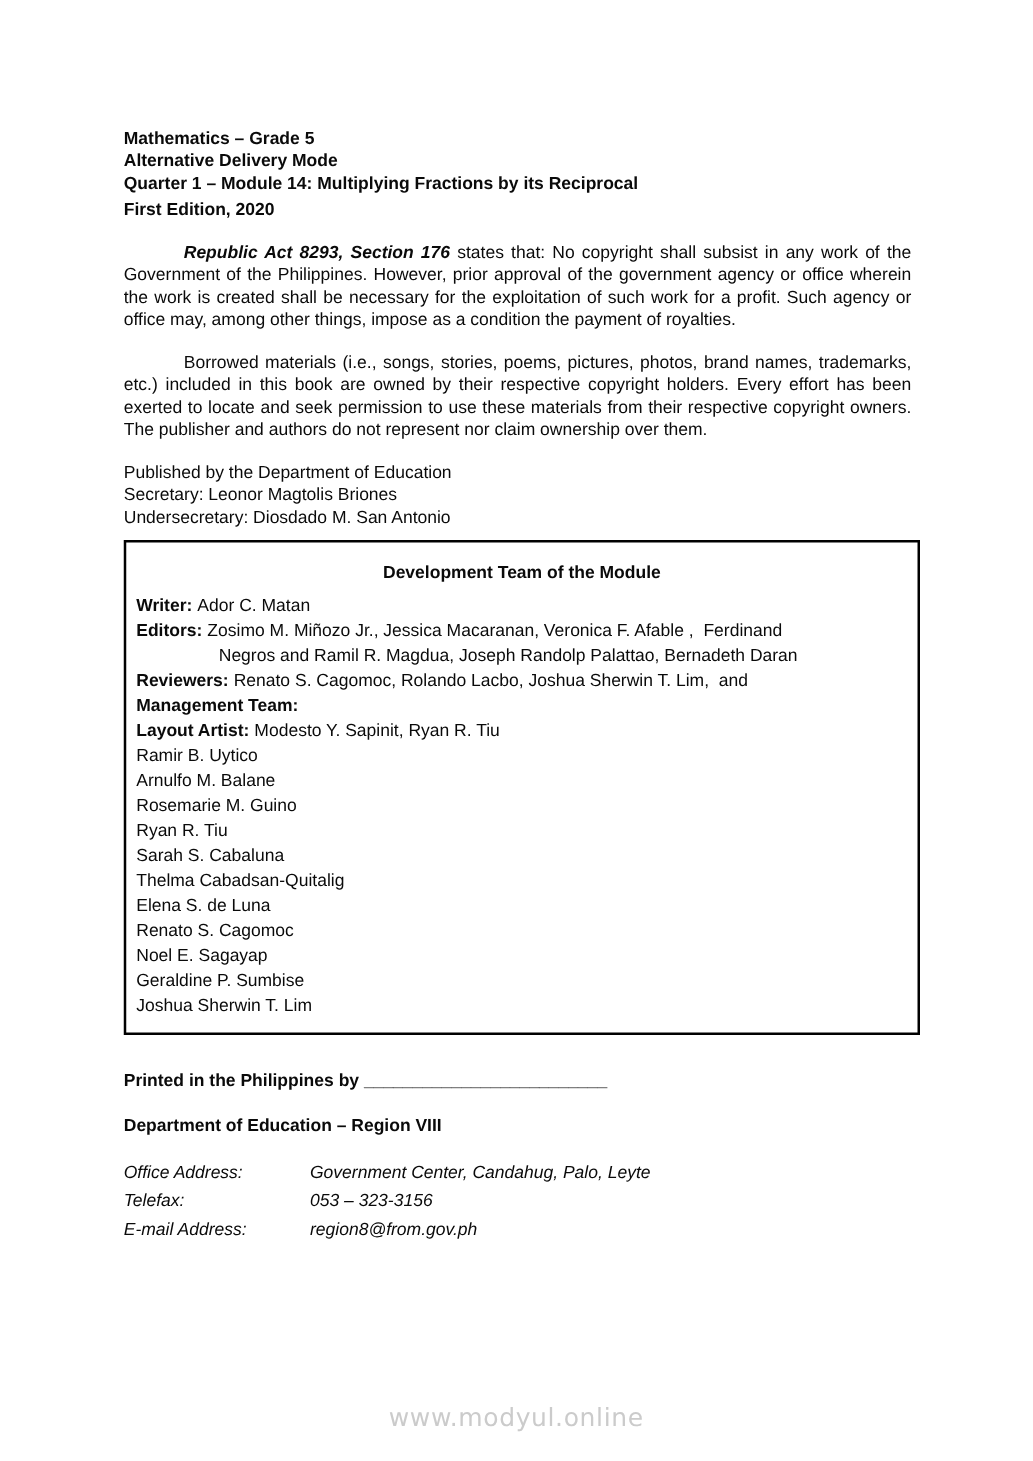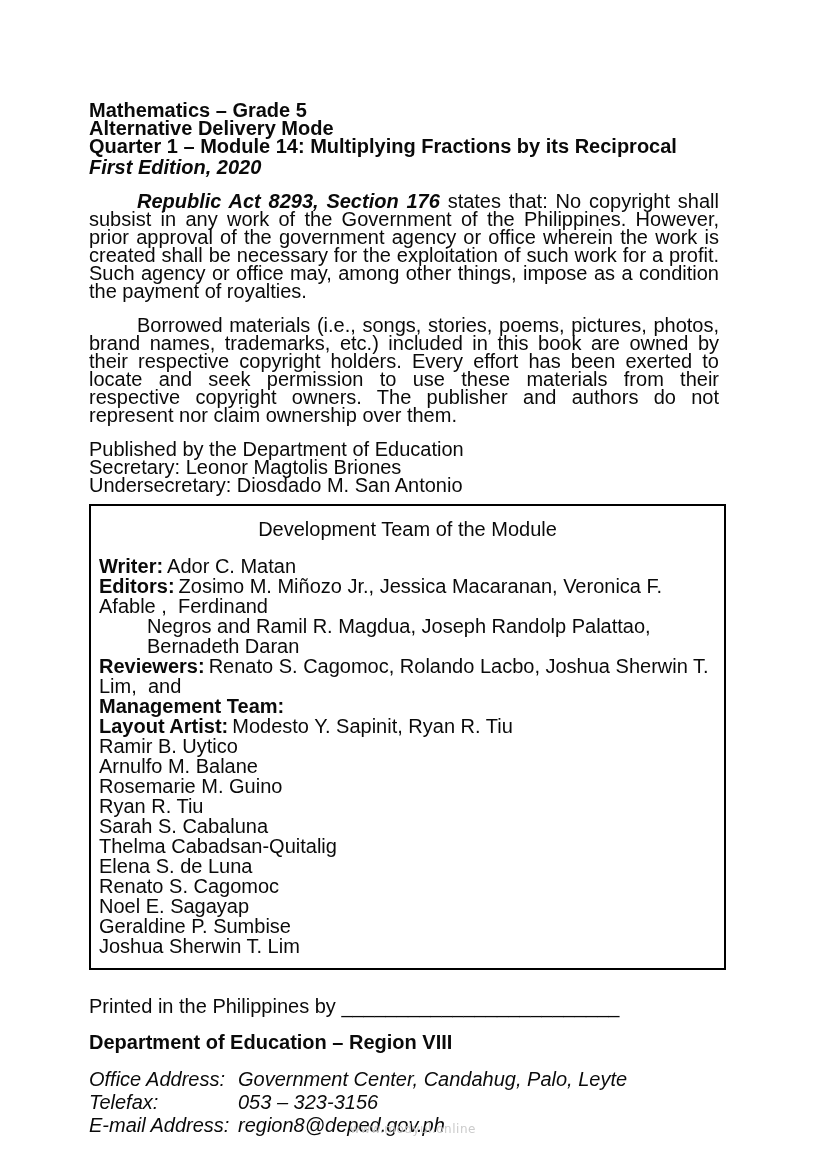--- a/index.html
+++ b/index.html
@@ -3,58 +3,58 @@
 <meta charset="utf-8">
 <style>
   html,body{margin:0;padding:0;background:#ffffff;}
   body{
     width:826px;height:1169px;position:relative;overflow:hidden;
     font-family:"Liberation Sans", sans-serif;
     color:#0a0a0a;
     -webkit-font-smoothing:antialiased;
   }
   .content{
-    position:absolute;left:89px;top:101px;width:630px;
-    font-size:20px;line-height:18px;
+    position:absolute;left:99px;top:101px;width:630px;
+    font-size:14px;line-height:18px;
   }
   .b{font-weight:bold;font-style:italic;}
   .header-block div{font-weight:bold;}
-  .edition{margin-top:3px;font-style:italic;}
+  .edition{margin-top:3px;}
   .para{
     margin:16px 0 0 0;
     text-align:justify;
     text-indent:48px;
   }
   .published-block{margin-top:16px;}
   .dev-box{
     margin-top:10px;
     border:2px solid #000;
     padding:14px 8px 12px 8px;
     line-height:20px;
     width:617px;
     box-sizing:content-box;
   }
   .dev-title{
-    text-align:center;font-weight:normal;line-height:18px;margin-bottom:18px;
+    text-align:center;font-weight:bold;line-height:18px;margin-bottom:8px;
   }
   .dev-line{white-space:pre-wrap;}
   .dev-line .lbl{font-weight:bold;margin-right:4px;}
-  .ind-editors{margin-left:48px;}
+  .ind-editors{margin-left:66px;}
   .ind-reviewers{margin-left:73px;}
   .mgmt-name{}
-  .printed-line{margin-top:26px;font-weight:normal;line-height:20px;}
+  .printed-line{margin-top:26px;font-weight:bold;line-height:20px;}
   .dept-line{margin-top:16px;font-weight:bold;line-height:20px;}
   .contact-block{margin-top:16px;}
   .contact-row{display:flex;line-height:23px;font-style:italic;}
   .contact-label{width:149px;flex:0 0 149px;}
   .watermark{
     position:absolute;left:0;right:0;top:1122px;
     text-align:center;
     font-family:"DejaVu Sans", sans-serif;
-    font-size:12px;color:#cbcbcb;letter-spacing:0.5px;
+    font-size:20px;color:#cbcbcb;letter-spacing:0.5px;
   }
 </style>
 </head>
 <body>
 
 <div class="content">
 
   <div class="header-block">
     <div>Mathematics – Grade 5</div>
     <div>Alternative Delivery Mode</div>
@@ -107,19 +107,19 @@
     <div class="contact-row">
       <div class="contact-label">Office Address:</div>
       <div>Government Center, Candahug, Palo, Leyte</div>
     </div>
     <div class="contact-row">
       <div class="contact-label">Telefax:</div>
       <div>053 – 323-3156</div>
     </div>
     <div class="contact-row">
       <div class="contact-label">E-mail Address:</div>
-      <div>region8@deped.gov.ph</div>
+      <div>region8@from.gov.ph</div>
     </div>
   </div>
 
 </div>
 
 <div class="watermark">www.modyul.online</div>
 
 </body></html>

